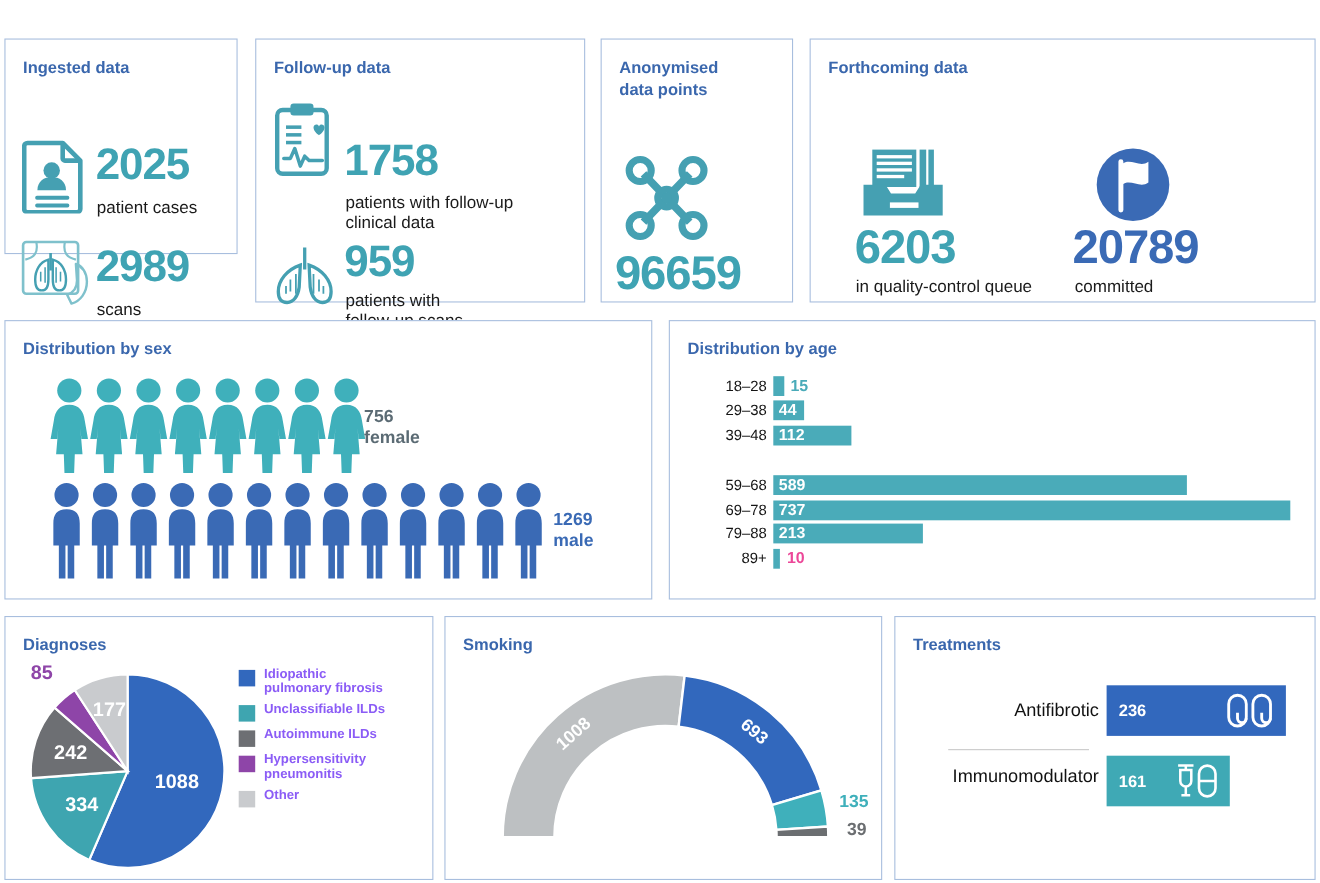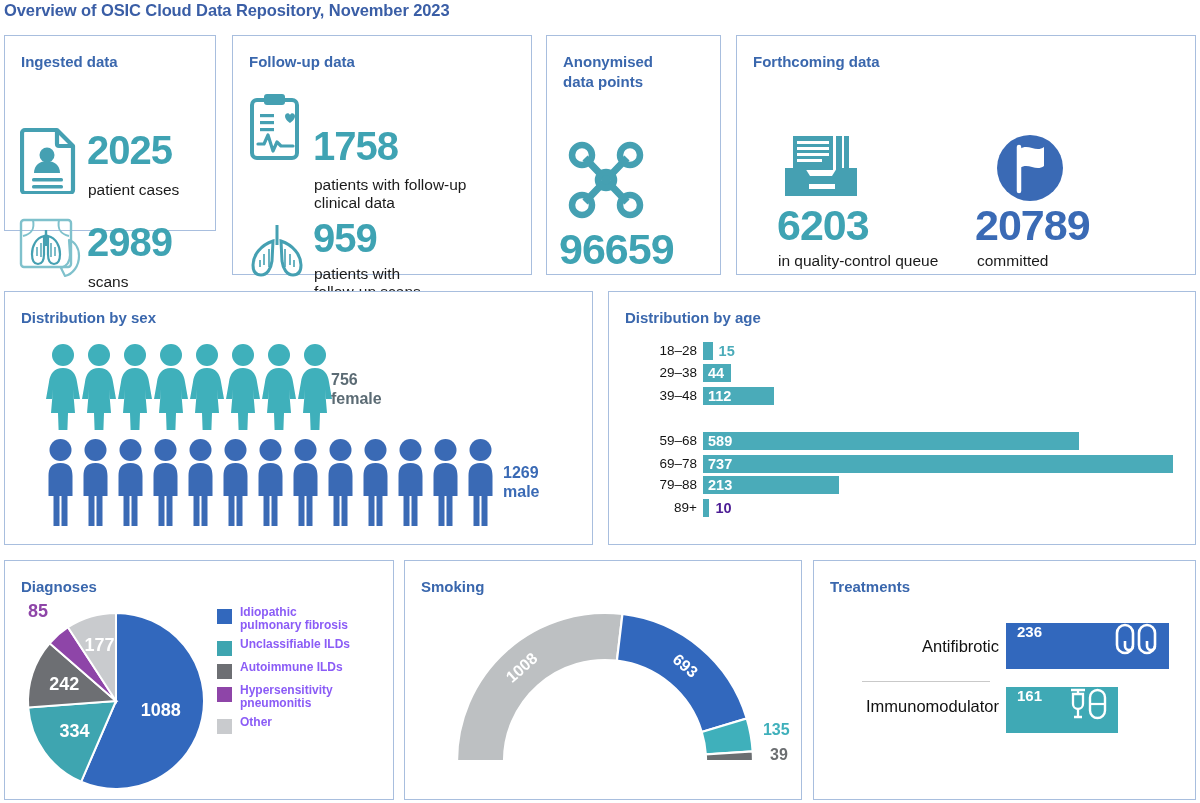--- a/index.html
+++ b/index.html
@@ -127,20 +127,21 @@
   .treat-name {
     position: absolute;
     font-size: 16.5px;
     color: #111111;
     text-align: right;
     white-space: nowrap;
   }
   .treat-bar {
     position: absolute;
     display: flex;
+    align-items: center;
   }
   .treat-val {
     font-size: 15px;
     font-weight: bold;
     color: #ffffff;
     margin-left: 11px;
   }
   .treat-sep {
     position: absolute;
     height: 1px;
@@ -155,21 +156,20 @@
     font-weight: bold;
     line-height: 1.18;
     white-space: pre-line;
   }
 </style>
 </head>
 <body>
 
 <div id="page">
 
-  <div class="page-title">Overview of OSIC Cloud Data Repository, November 2023</div>
 
   <div class="panel" style="left:4px; top:35px; width:212px; height:196px;">
     <div class="panel-title" style="left:16px; top:16px;">Ingested data</div>
 
     <span style="position:absolute; left:15px; top:90px;">
       <svg width="58" height="68" viewBox="0 0 58 68">
         <path d="M5 4 h32 l16 16 v44 a3 3 0 0 1 -3 3 H5 a3 3 0 0 1 -3 -3 V7 a3 3 0 0 1 3 -3 z" fill="none" stroke="#45a0b2" stroke-width="4.2" stroke-linejoin="round"></path>
         <path d="M37 4 v14 a2 2 0 0 0 2 2 h14" fill="none" stroke="#45a0b2" stroke-width="4.2" stroke-linejoin="round"></path>
         <circle cx="27" cy="29" r="7.5" fill="#45a0b2"></circle>
         <path d="M14 47 c0-8 6-12 13-12 s13 4 13 12 z" fill="#45a0b2"></path>
@@ -403,21 +403,21 @@
           <span class="age-val inside">737</span>
         </div>
         <div class="age-row" style="left: 0px; top: 134.4px; width: 470px;">
           <span class="age-cat">79–88</span>
           <span class="age-bar" style="width: 135.834px; background: rgb(74, 171, 185);"></span>
           <span class="age-val inside">213</span>
         </div>
         <div class="age-row" style="left: 0px; top: 156.8px; width: 470px;">
           <span class="age-cat">89+</span>
           <span class="age-bar" style="width: 6.3772px; background: rgb(74, 171, 185);"></span>
-          <span class="age-val outside" style="left: 12.3772px; color: #4c1d95;">10</span>
+          <span class="age-val outside" style="left: 12.3772px; color: #ec4899;">10</span>
         </div>
       </div>
   </div>
 
   <div class="panel" style="left:4px; top:560px; width:390px; height:240px;">
     <div class="panel-title" style="left:16px; top:16px;">Diagnoses</div>
 
     <div style="position:absolute; left:16px; top:50px; width:190px; height:180px;">
       <svg id="pie-svg" width="190" height="180" viewBox="0 0 190 180">
           <path d="M 95 90 L 95 2 A 88 88 0 1 1 60.101051826902776 170.78405422118573 Z" fill="#3268bd" stroke="#ffffff" stroke-width="2"></path>

